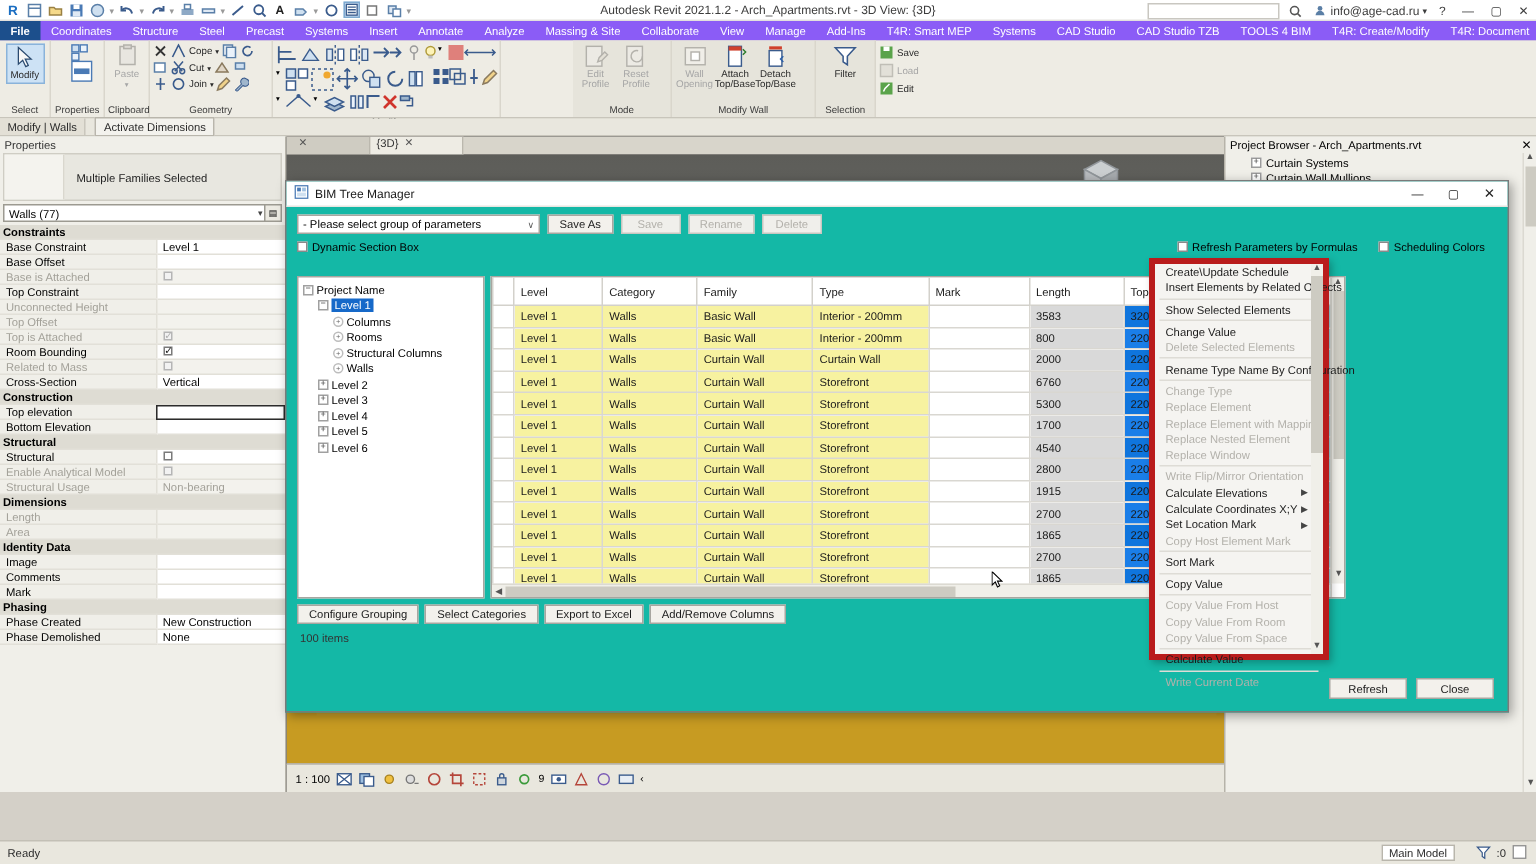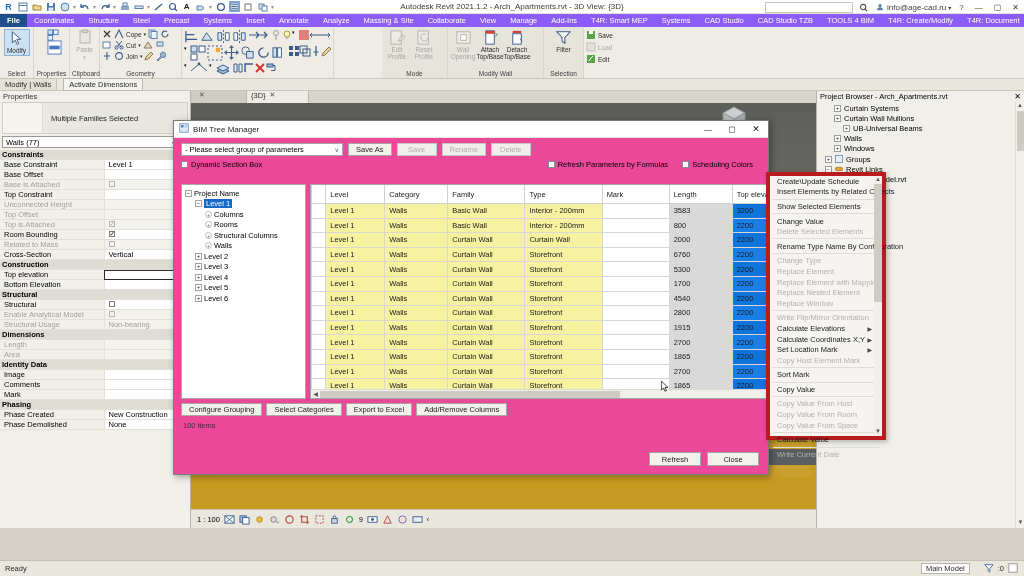--- a/index.html
+++ b/index.html
@@ -177,22 +177,22 @@
   }
   #statusbar .sb-left { padding-left:5px; }
   #statusbar .sb-mid { margin-left:auto; display:flex; align-items:center; gap:8px;}
   #statusbar .sb-box { border:1px solid #b9b6ac; background:#fff; padding:0 4px;
     height:11px; display:flex; align-items:center; }
   #statusbar .sb-right { margin-left:14px; display:flex; align-items:center;
     gap:4px; padding-right:6px; }
 
   
   #dialog {
-    left:173px; top:120px; width:596px; height:355px;
-    background:#ec4899; border:1px solid #7a7a7a;
+    left:190px; top:120px; width:816px; height:355px;
+    background:#14b8a6; border:1px solid #7a7a7a;
     box-shadow:2px 2px 7px rgba(0,0,0,.35);
   }
   #dlg-title {
     height:17px; background:#ffffff; display:flex; align-items:center;
     padding-left:5px; gap:4px; font-size:8px; color:#1a1a1a;
     border-bottom:1px solid #e8e6e1;
   }
   #dlg-wbtns { margin-left:auto; display:flex; }
   #dlg-wbtns div { width:24px; height:17px; display:flex; align-items:center;
     justify-content:center; font-size:8px; color:#222; }

